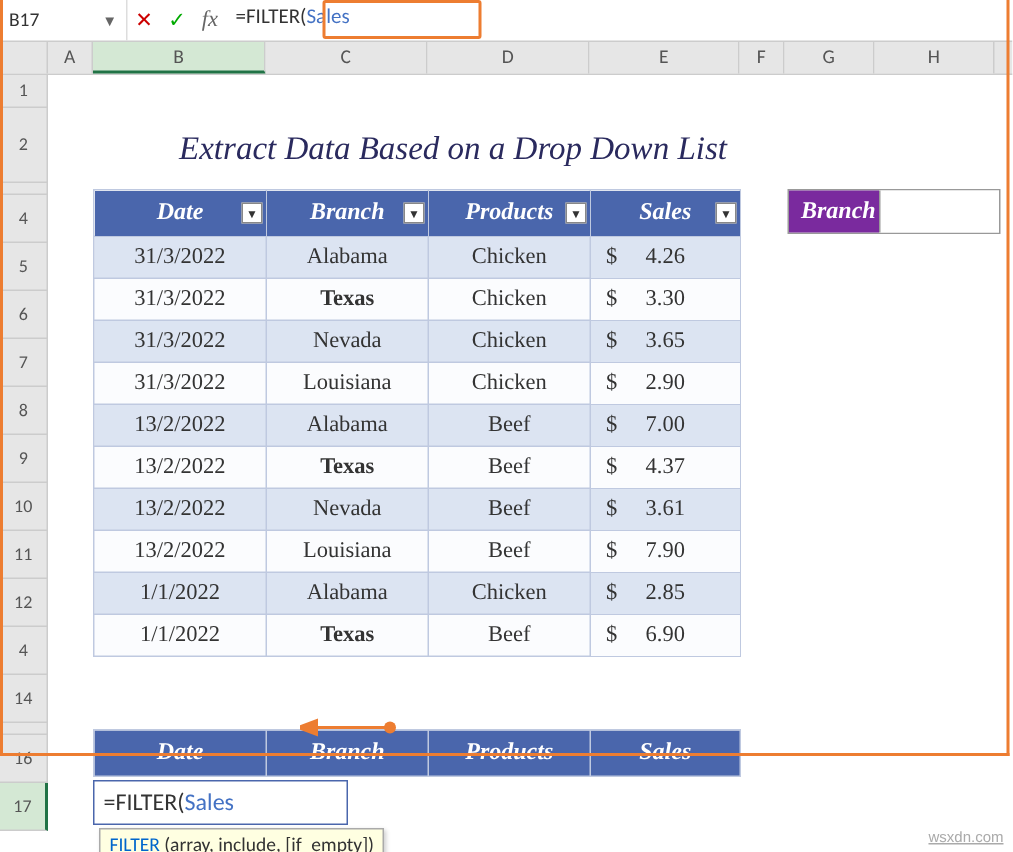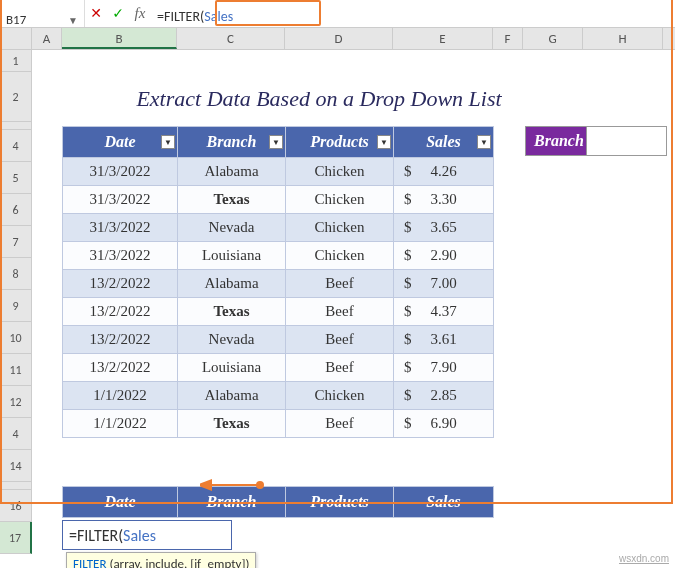--- a/index.html
+++ b/index.html
@@ -21,21 +21,21 @@
     border-bottom: 1px solid #ccc;
     background: #fff;
   }
   .namebox {
     width: 85px;
     padding: 0 6px;
     font-size: 13px;
     border-right: 1px solid #ddd;
     height: 100%;
     display: flex;
-    align-items: flex-end;
+    align-items: center;
   }
   .namebox-dd {
     color: #666;
     font-size: 10px;
     margin-left: auto;
   }
   .fb-btn {
     width: 22px;
     height: 100%;
     display: inline-flex;
@@ -43,21 +43,21 @@
     justify-content: center;
     font-size: 14px;
     color: #666;
   }
   .fb-x { color: #c00; }
   .fb-check { color: #0a0; }
   .fx { font-style: italic; font-family: serif; font-size: 15px; }
   .formula-input-wrap {
     flex: 1;
     display: flex;
-    align-items: flex-end;
+    align-items: flex-start;
     height: 100%;
     position: relative;
   }
   .formula-input {
     padding: 2px 6px;
     font-size: 14px;
     font-family: Calibri, Arial, sans-serif;
   }
   .highlight-box {
     border: 2px solid #ed7d31;
@@ -106,21 +106,20 @@
   .cells { position: relative; flex: 1; }
   .sheet-title {
     position: absolute;
     left: 80px; top: 36px;
     width: 380px;
     font-family: Georgia, serif;
     font-style: italic;
     font-size: 22px;
     color: #2a2a5e;
     text-align: center;
-    margin-left: 17px;
   }
   table.data {
     position: absolute;
     left: 30px;
     top: 76px;
     border-collapse: collapse;
     font-family: Georgia, serif;
   }
   table.data th {
     background: #4a66ac;

